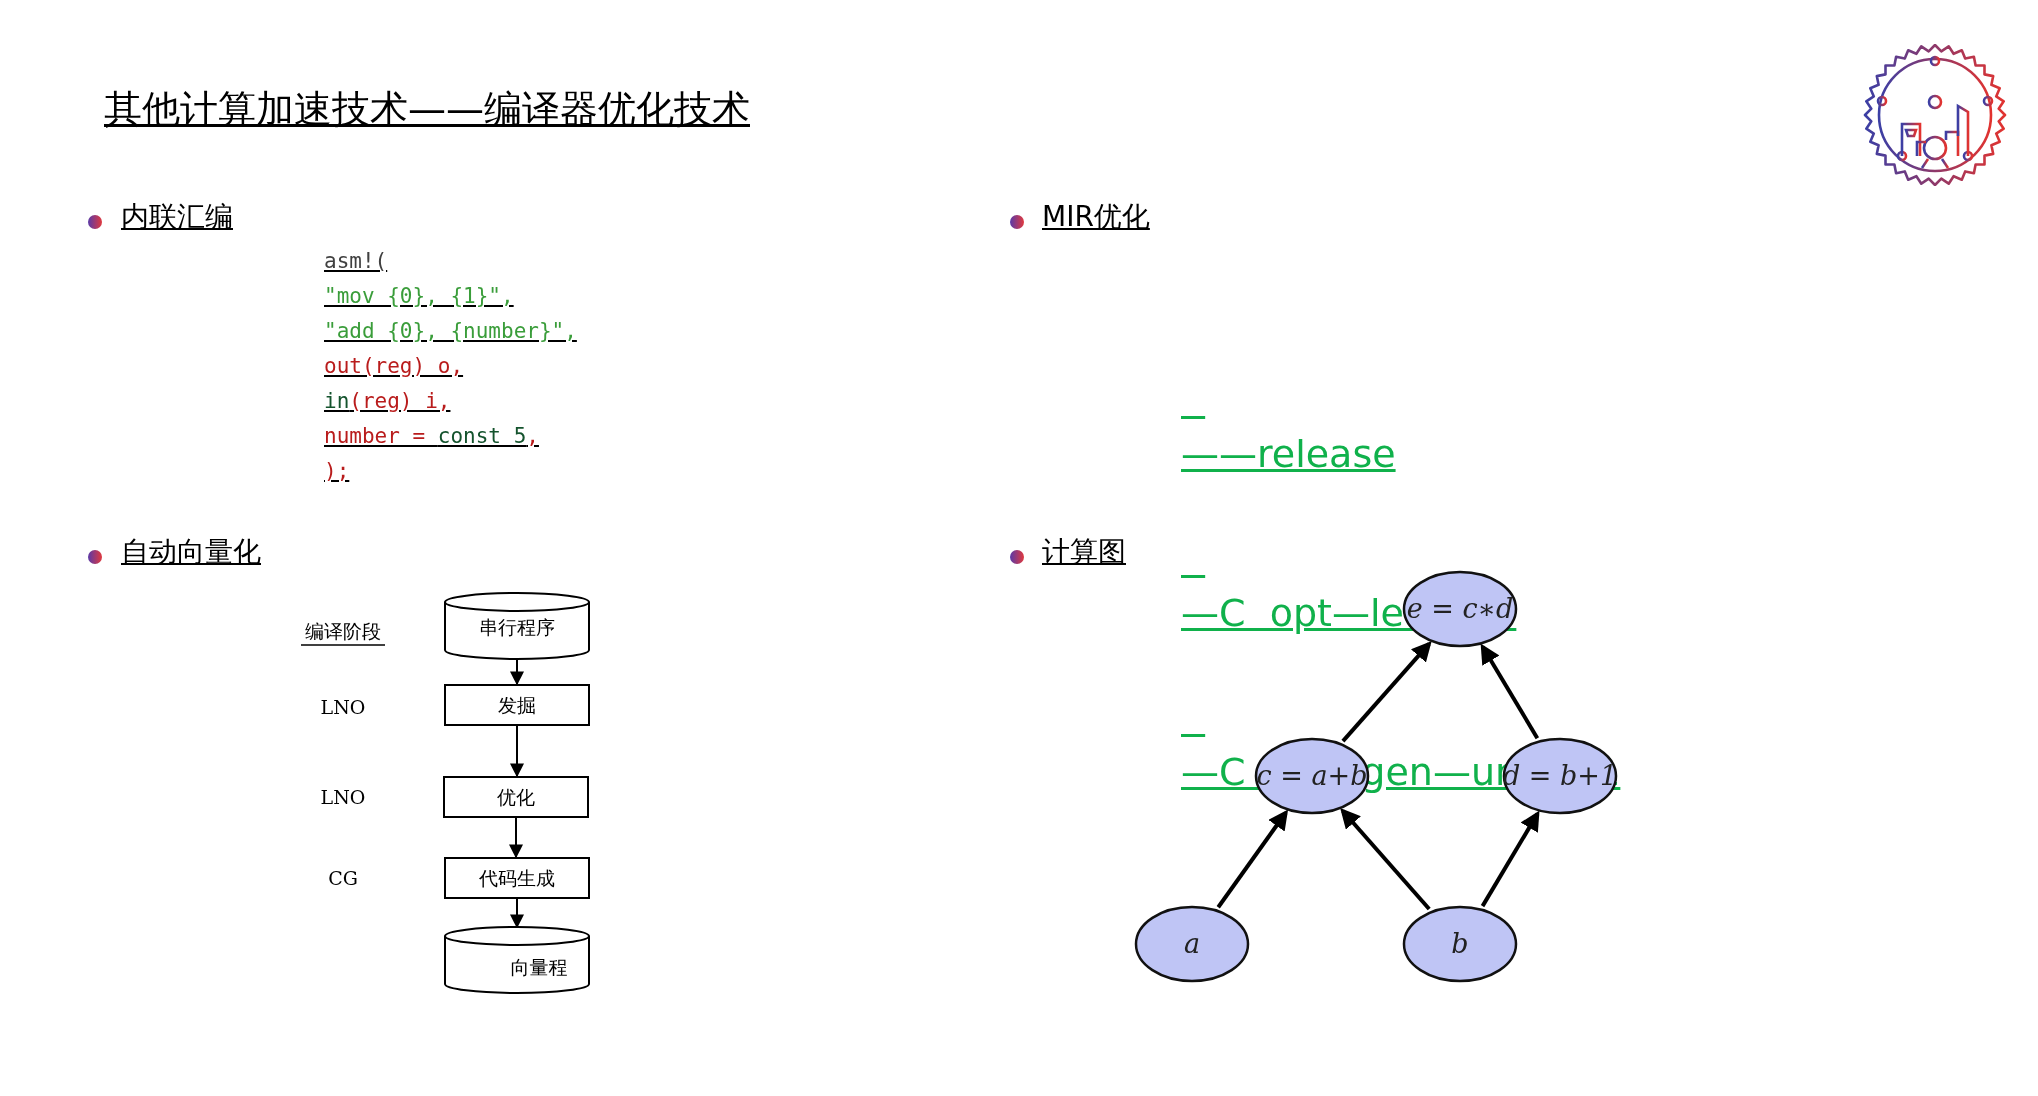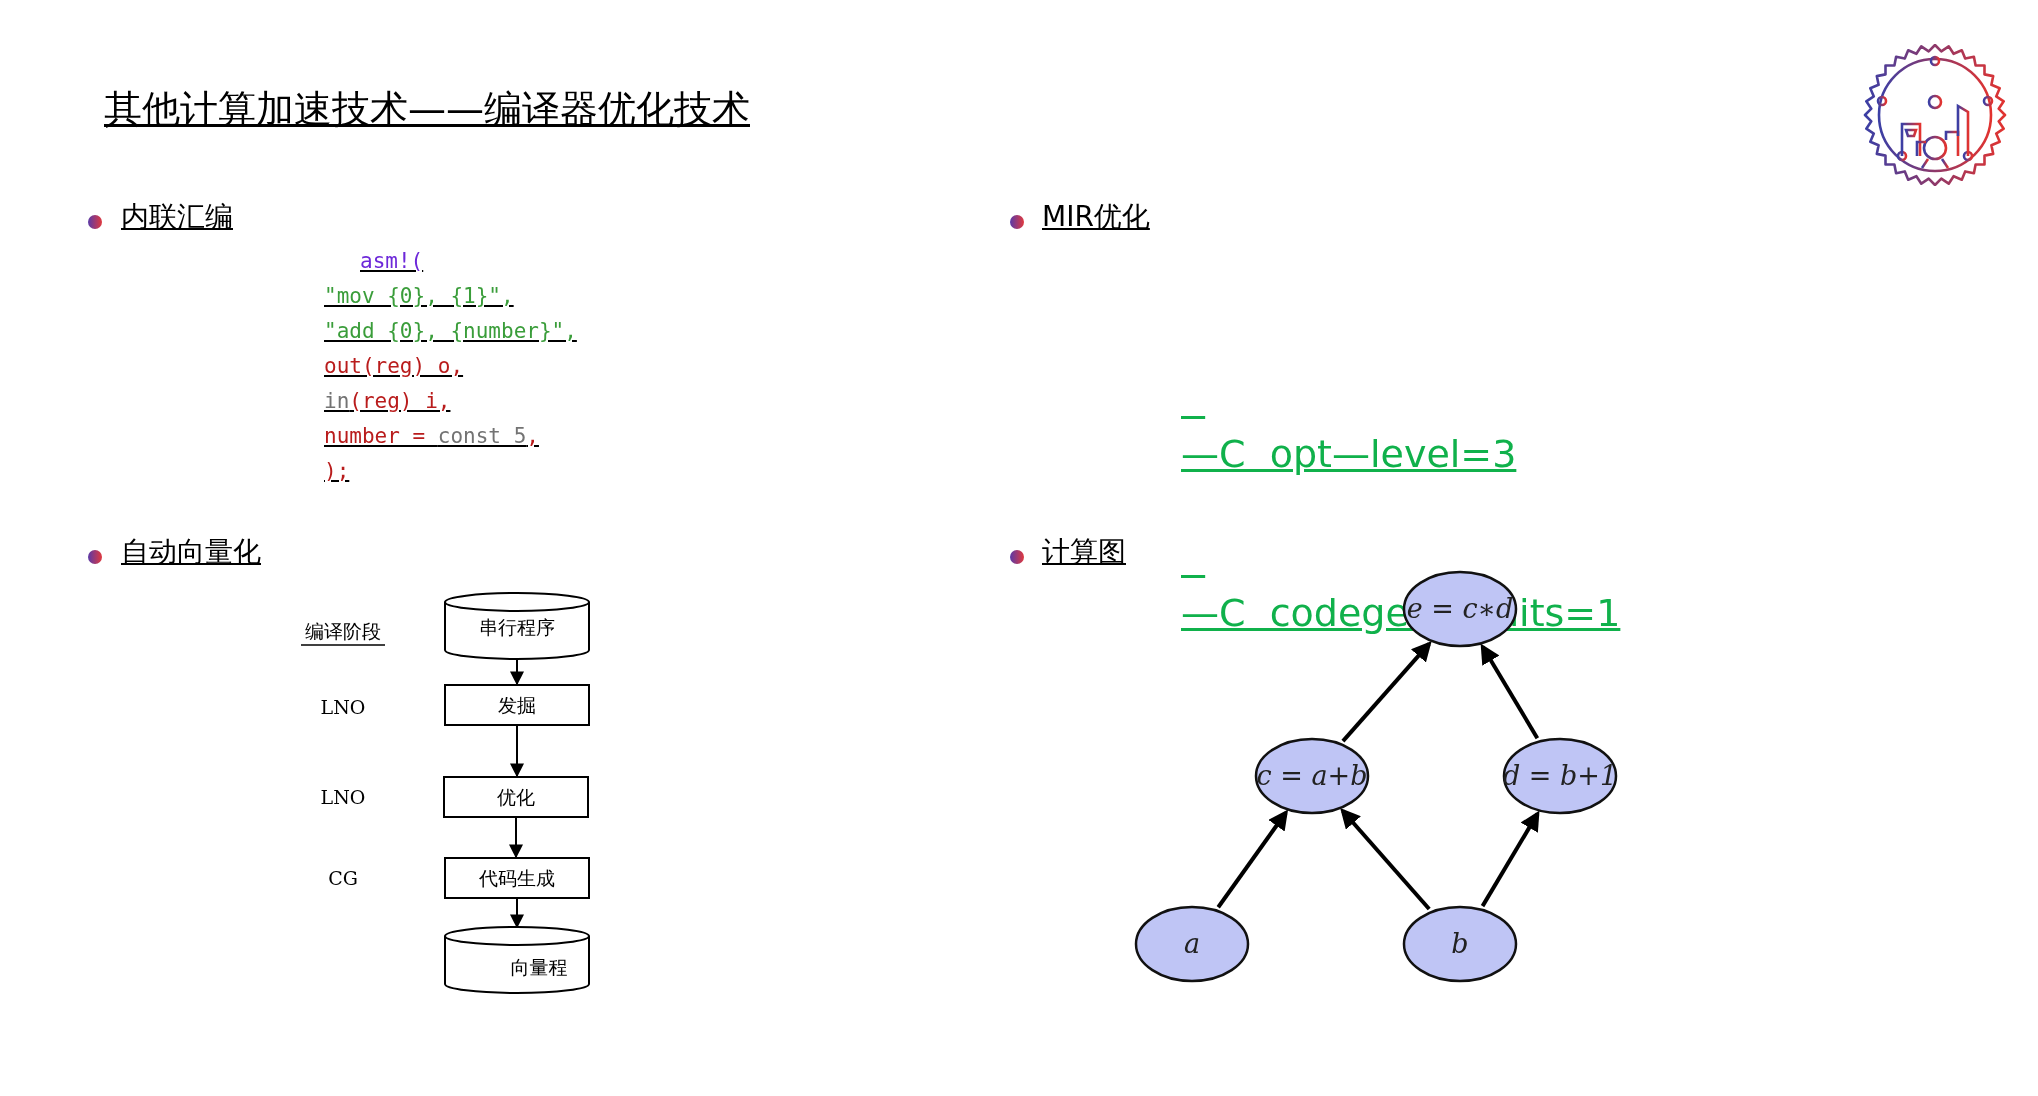--- a/index.html
+++ b/index.html
@@ -2,23 +2,23 @@
 <html><head>
 <meta charset="utf-8">
 <style>
   html,body{margin:0;padding:0;background:#fff;}
   body{width:2038px;height:1096px;position:relative;overflow:hidden;font-family:"DejaVu Sans","Liberation Sans",sans-serif;color:#000;}
   .abs{position:absolute;text-decoration:underline;}
   #title{left:104px;top:84px;font-size:38px;white-space:nowrap;letter-spacing:0;}
   .bullet{width:14px;height:14px;border-radius:50%;background:linear-gradient(90deg,#5a3aa8,#e0393e);}
   .heading{font-size:28px;white-space:nowrap;line-height:1;}
   .code{font-family:"DejaVu Sans Mono","Liberation Mono",monospace;font-size:21px;line-height:35px;white-space:pre;}
-  .c-orange{color:#6d28d9;margin-left:36px;}
+  .c-orange{color:#404040;}
   .c-green{color:#3a9d3a;}
-  .c-blue{color:#737373;}
+  .c-blue{color:#14532d;}
   .c-dark{color:#b91c1c;}
   #mir-lines{left:1181px;top:322px;font-size:38px;line-height:53px;color:#10b14b;white-space:pre;font-family:"DejaVu Sans","Liberation Sans",sans-serif;}
   svg text{font-family:"DejaVu Serif","Liberation Serif",serif;}
 </style>
 </head>
 <body>
 
 <div id="title" class="abs">其他计算加速技术——编译器优化技术</div>
 
 <div class="abs" style="left:1862px;top:44px;width:146px;height:142px;">
@@ -55,20 +55,21 @@
   </svg>
 </div>
 
 <div class="abs bullet" style="left:88px;top:215px;"></div>
 <div class="abs heading" style="left:121px;top:203px;">内联汇编</div>
 <div id="code-block" class="abs code" style="left:324px;top:244px;"><div><span class="c-orange">asm!(</span></div><div><span class="c-green">"mov {0}, {1}",</span></div><div><span class="c-green">"add {0}, {number}",</span></div><div><span class="c-dark">out(reg) o,</span></div><div><span class="c-blue">in</span><span class="c-dark">(reg) i,</span></div><div><span class="c-dark">number = </span><span class="c-blue">const 5</span><span class="c-dark">,</span></div><div><span class="c-dark">);</span></div></div>
 
 <div class="abs bullet" style="left:1010px;top:215px;"></div>
 <div class="abs heading" style="left:1042px;top:203px;">MIR优化</div>
 <div id="mir-lines" class="abs">
+  <div>——release</div>
   <div>—C  opt—level=3</div>
   <div>—C  codegen—units=1</div>
 </div>
 
 <div class="abs bullet" style="left:88px;top:550px;"></div>
 <div class="abs heading" style="left:121px;top:538px;text-align:right;">自动向量化</div>
 
 <div class="abs" style="left:295px;top:590px;width:310px;height:410px;">
   <svg width="310" height="410" viewBox="0 0 310 410" font-family="DejaVu Serif, Liberation Serif, serif">
     <defs>

